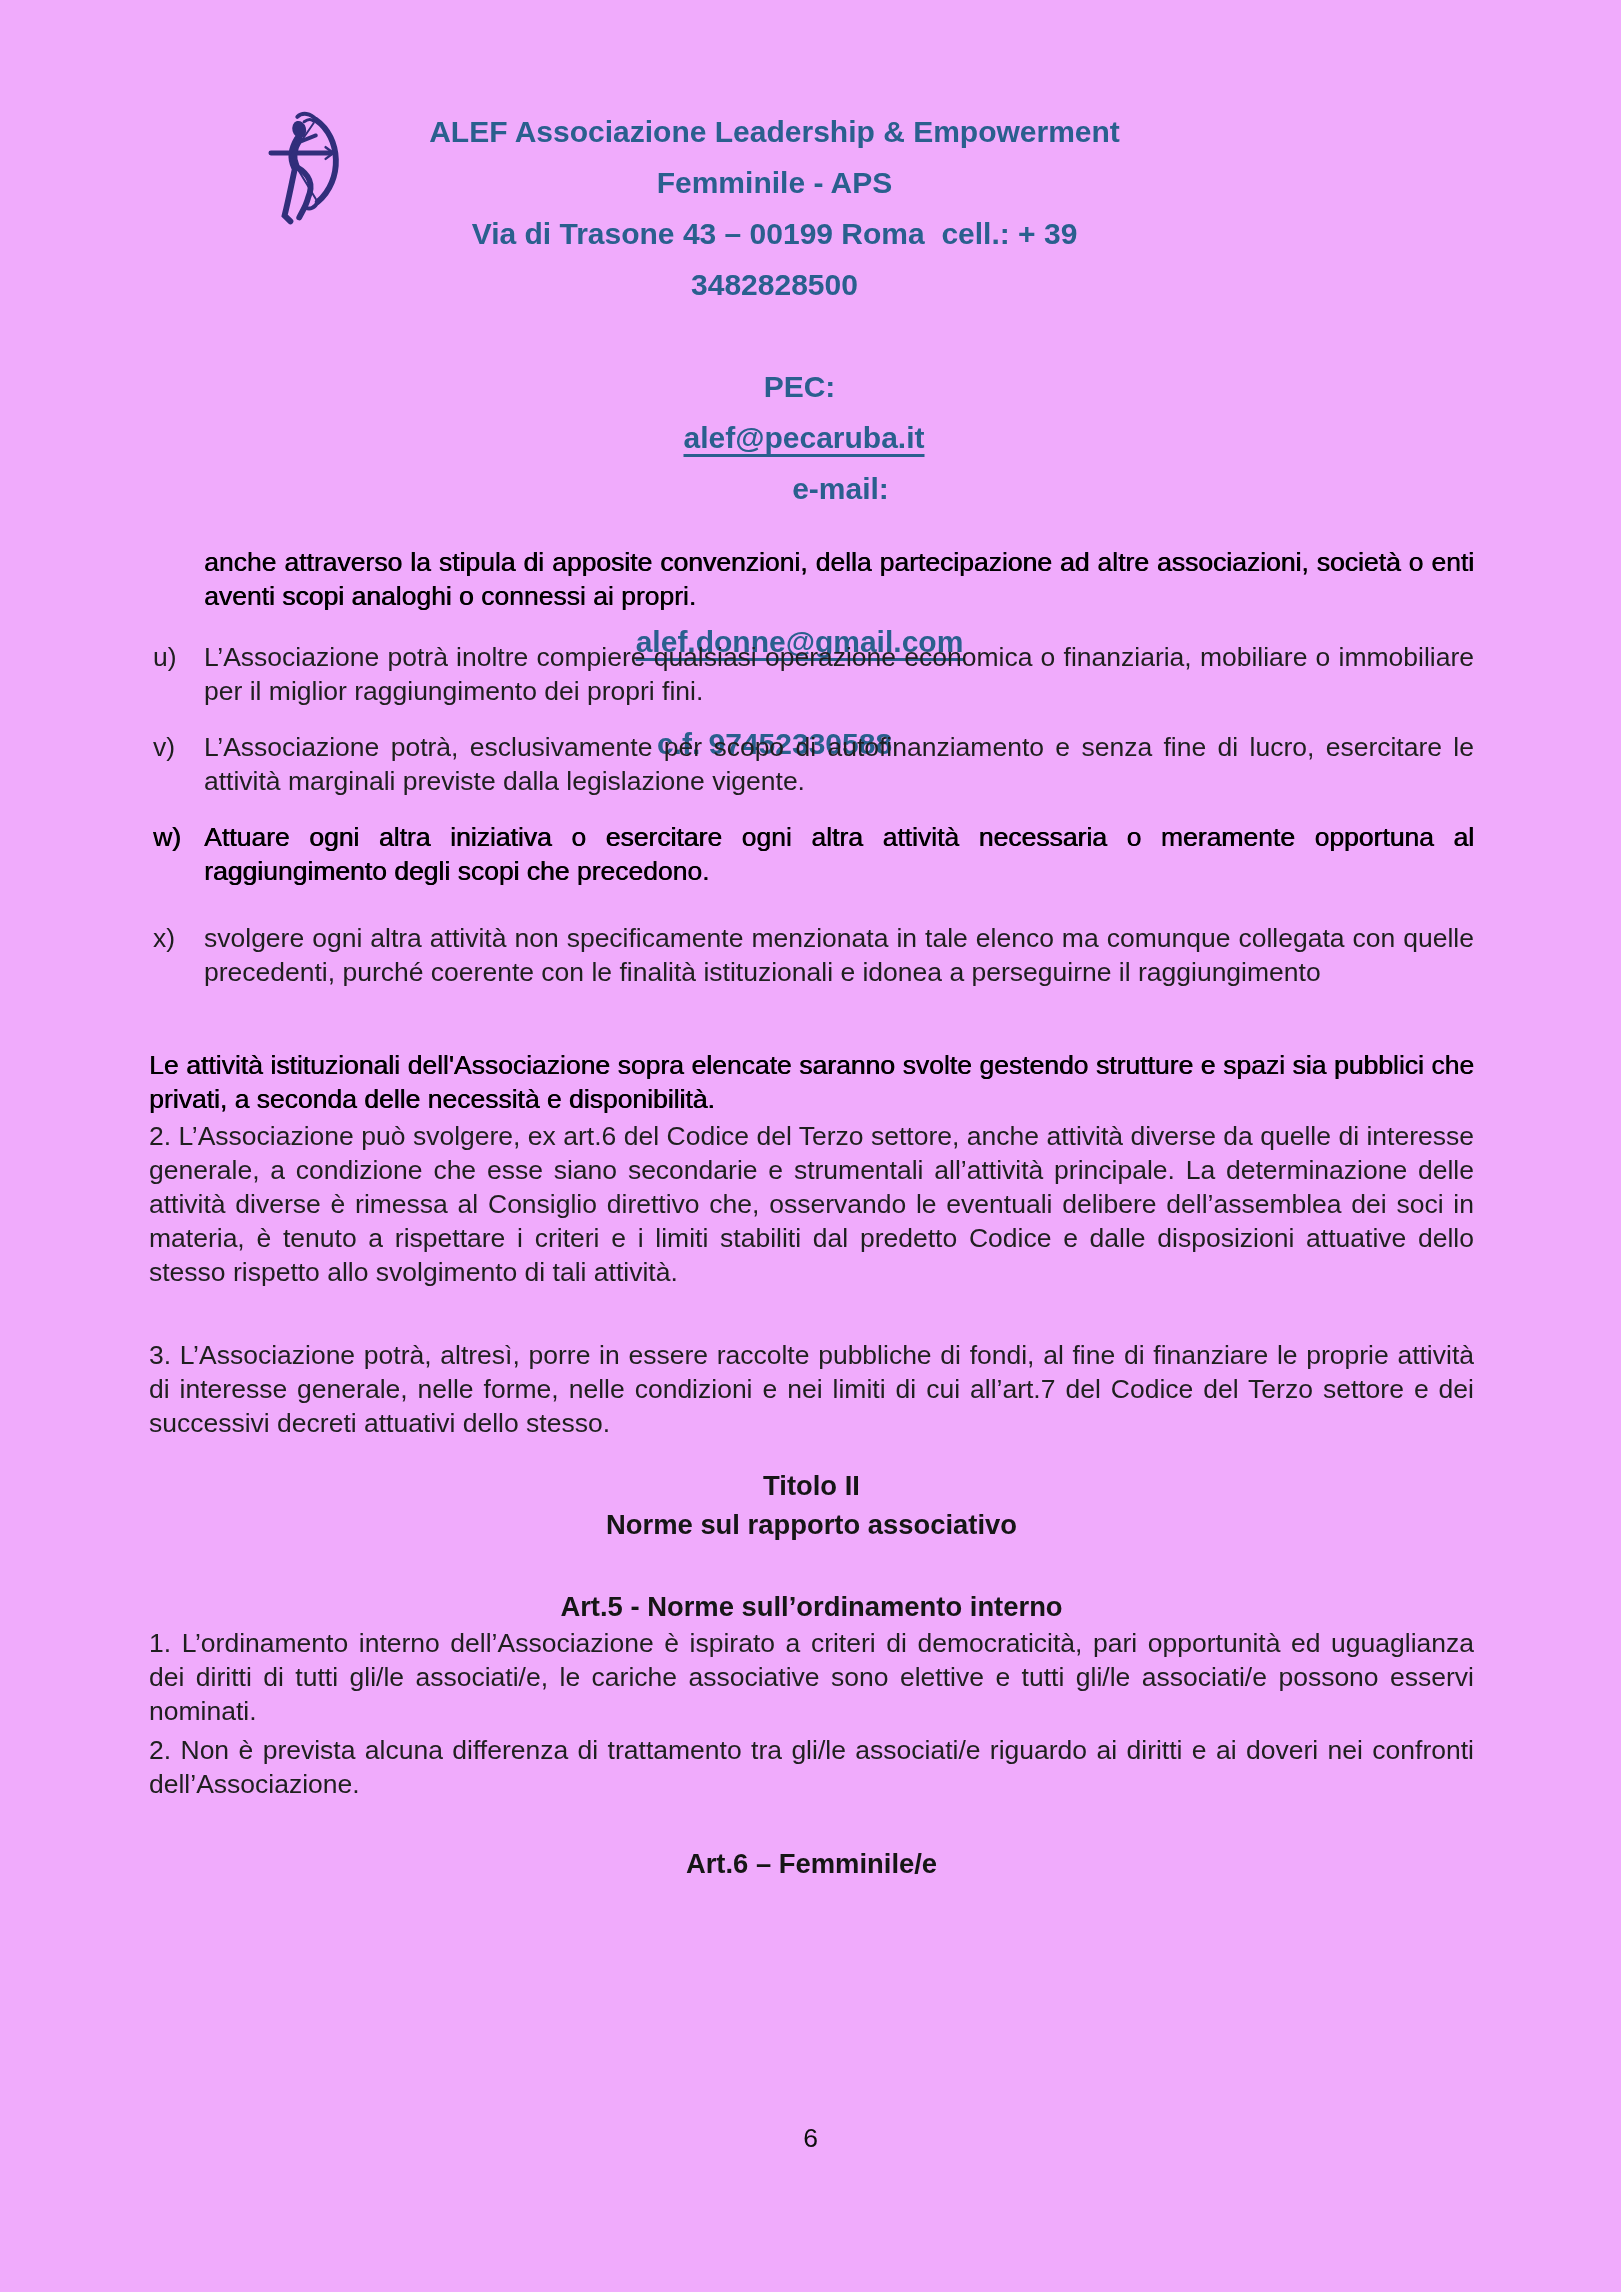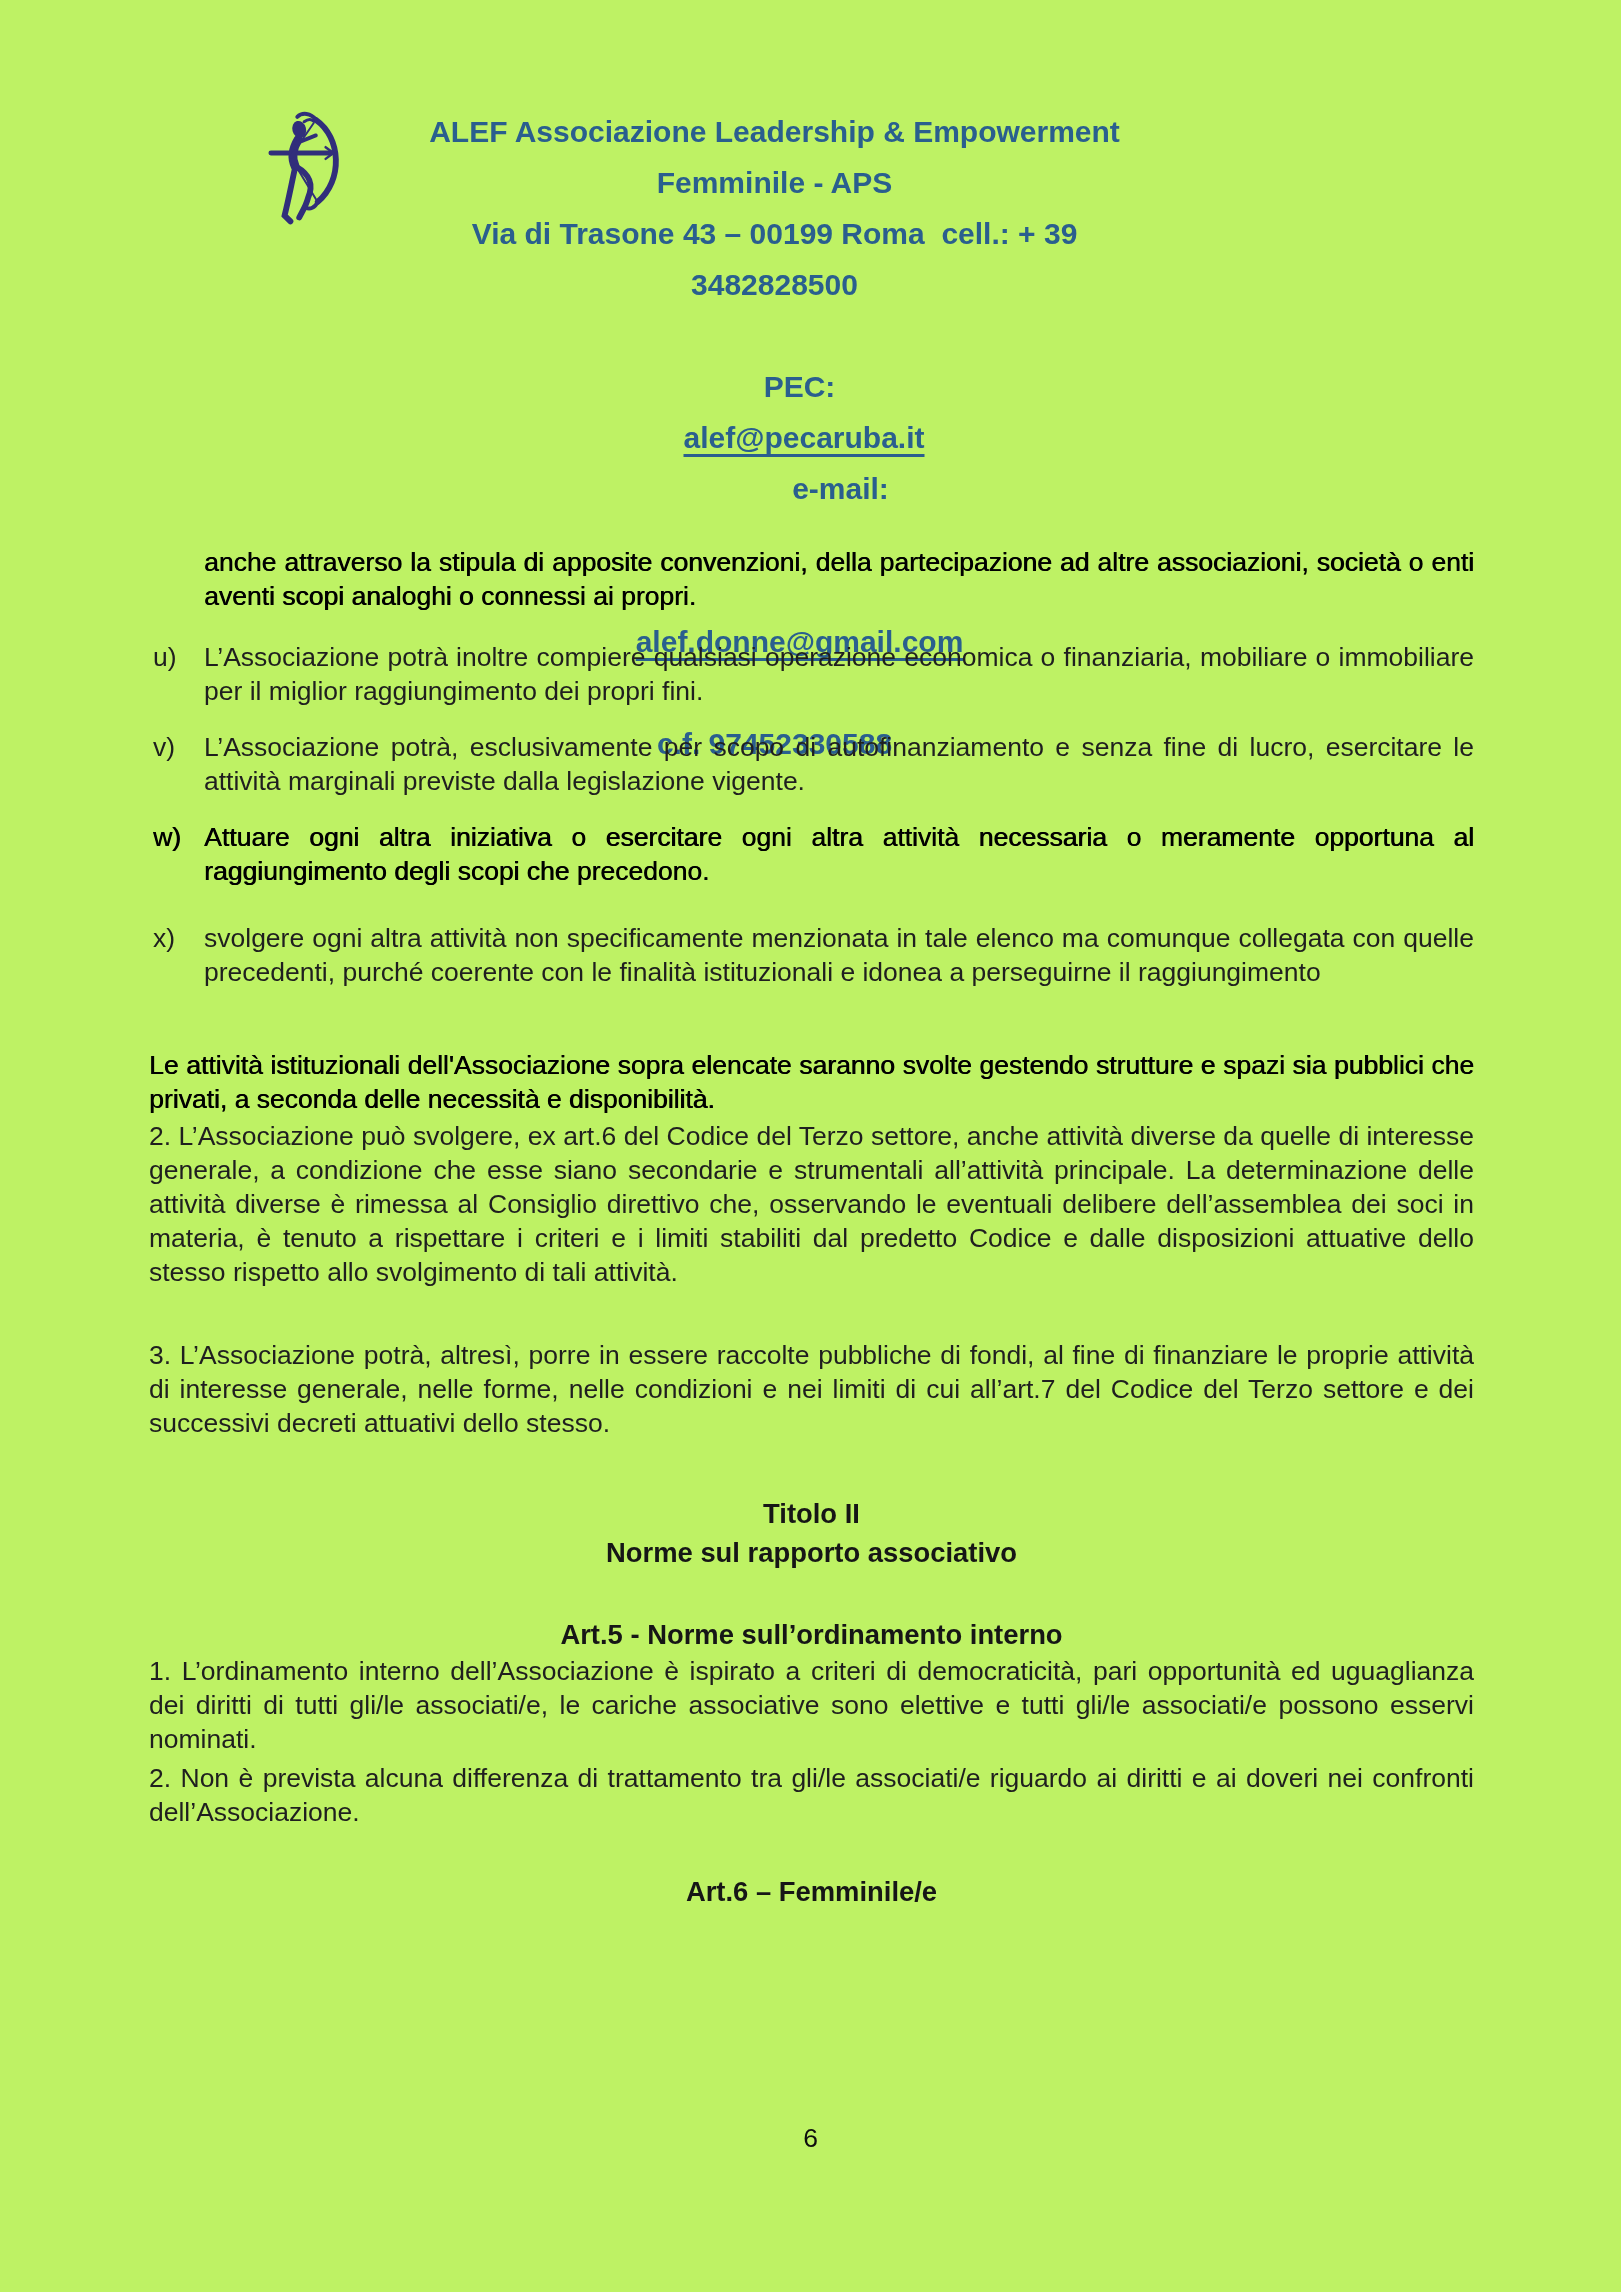--- a/index.html
+++ b/index.html
@@ -1,20 +1,20 @@
 <!DOCTYPE html>
 <html style="--hdr-color: #2a5f8e;"><head>
 <meta charset="utf-8">
 <style>
   html, body { margin: 0; padding: 0; background: #ffffff; }
   .page {
     position: relative;
     width: 1621px;
     height: 2293px;
-    background: #bef264;
+    background: #f0abfc;
     overflow: hidden;
     font-family: "Liberation Sans", sans-serif;
     color: #1f1f1f;
   }
 
   
   .logo {
     position: absolute;
     left: 267px;
     top: 110px;
@@ -144,21 +144,21 @@
       <span>svolgere ogni altra attività non specificamente menzionata in tale elenco ma comunque collegata con quelle precedenti, purché coerente con le finalità istituzionali e idonea a perseguirne il raggiungimento</span>
     </div>
 
     <p class="p heavy" style="margin-top:59px;">Le attività istituzionali dell'Associazione sopra elencate saranno svolte gestendo strutture e spazi sia pubblici che privati, a seconda delle necessità e disponibilità.</p>
 
 
     <p class="p" style="margin-top:3.9px;">2. L’Associazione può svolgere, ex art.6 del Codice del Terzo settore, anche attività diverse da quelle di interesse generale, a condizione che esse siano secondarie e strumentali all’attività principale. La determinazione delle attività diverse è rimessa al Consiglio direttivo che, osservando le eventuali delibere dell’assemblea dei soci in materia, è tenuto a rispettare i criteri e i limiti stabiliti dal predetto Codice e dalle disposizioni attuative dello stesso rispetto allo svolgimento di tali attività.</p>
 
     <p class="p" style="margin-top:49px;">3. L’Associazione potrà, altresì, porre in essere raccolte pubbliche di fondi, al fine di finanziare le proprie attività di interesse generale, nelle forme, nelle condizioni e nei limiti di cui all’art.7 del Codice del Terzo settore e dei successivi decreti attuativi dello stesso.</p>
 
-    <div class="h center" style="margin-top:54px;">Titolo II</div>
+    <div class="h center" style="margin-top:26px;">Titolo II</div>
     <div class="h center" style="margin-top:0;">Norme sul rapporto associativo</div>
 
     <div class="h" style="margin-top:43px;">Art.5 - Norme sull’ordinamento interno</div>
     <p class="p" style="margin-top:0;">1. L’ordinamento interno dell’Associazione è ispirato a criteri di democraticità, pari opportunità ed uguaglianza dei diritti di tutti gli/le associati/e, le cariche associative sono elettive e tutti gli/le associati/e possono esservi nominati.</p>
     <p class="p" style="margin-top:4.9px;">2. Non è prevista alcuna differenza di trattamento tra gli/le associati/e riguardo ai diritti e ai doveri nei confronti dell’Associazione.</p>
 
     <div class="h" style="margin-top:43px;">Art.6 – Femminile/e</div>
 
   </div>
 

